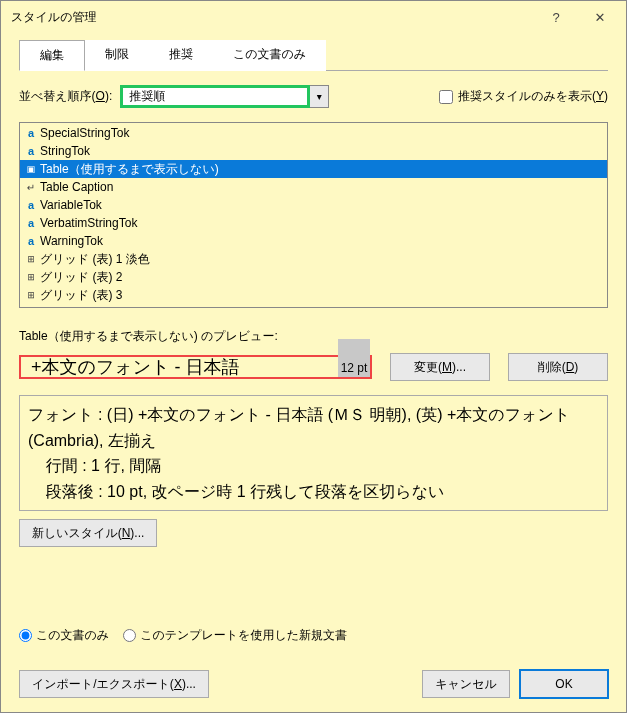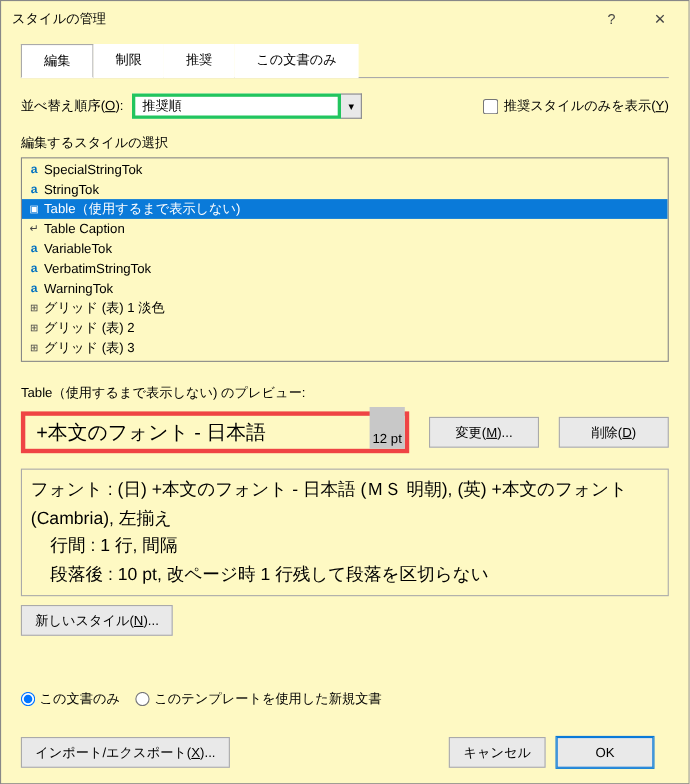--- a/index.html
+++ b/index.html
@@ -25,28 +25,28 @@
   .list-item { display: flex; align-items: center; padding: 1px 4px; height: 18px; white-space: nowrap; }
   .list-item .icon { width: 14px; display: inline-flex; justify-content: center; font-size: 10px; margin-right: 2px; color: #444; }
   .list-item .icon.a { color: #0070c0; font-weight: bold; font-size: 11px; }
   .list-item .icon.p { color: #0070c0; font-size: 9px; }
   .list-item .icon.arrow { color: #444; font-size: 10px; }
   .list-item .icon.box { color: #444; font-size: 9px; }
   .list-item.sel { background: #0a7ad9; color: #fff; }
   .list-item.sel .icon { color: #fff; }
   .preview-label { font-size: 12px; margin-bottom: 8px; }
   .preview-row { display: flex; align-items: center; gap: 18px; margin-bottom: 14px; }
-  .preview-box { flex: 1; height: 38px; border: 4px solid #ef4444; position: relative; display: flex; align-items: center; padding-left: 10px; font-size: 18px; font-family: "MS Mincho", serif; }
+  .preview-box { flex: 1; height: 24px; border: 2px solid #ef4444; position: relative; display: flex; align-items: center; padding-left: 10px; font-size: 18px; font-family: "MS Mincho", serif; }
   .preview-box .pt { position: absolute; right: 0; bottom: 0; width: 32px; height: 38px; background: #c8c8c8; display: flex; align-items: flex-end; justify-content: center; font-size: 12px; padding-bottom: 2px; }
   .btn { min-width: 100px; height: 28px; border: 1px solid #aaa; background: #e9e9e9; font-size: 12px; display: inline-flex; align-items: center; justify-content: center; padding: 0 12px; cursor: pointer; }
   .desc-box { border: 1px solid #aaa; padding: 6px 8px; font-size: 16px; line-height: 1.6; margin-bottom: 8px; min-height: 76px; }
   .newstyle-row { margin-bottom: 10px; }
   .radio-row { display: flex; align-items: center; gap: 4px; font-size: 12px; padding: 14px 0 12px 0; margin-top: auto; }
   .radio-row label { display: flex; align-items: center; gap: 4px; margin-right: 10px; }
-  .footer { height: 56px; border-top: 0; display: flex; align-items: center; padding: 0 32px 0 18px; gap: 10px; }
+  .footer { height: 56px; border-top: 0; display: flex; align-items: center; padding: 0 18px 0 18px; gap: 10px; }
   .footer .spacer { flex: 1; }
   .footer .btn.ok { min-width: 88px; border: 1px solid #0a7ad9; outline: 1px solid #0a7ad9; }
   .footer .btn.cancel { min-width: 88px; }
   .und { text-decoration: underline; }
 </style>
 </head>
 <body>
 
 <div class="dialog">
   <div class="titlebar">
@@ -71,21 +71,20 @@
       <div class="select-wrap">
         <input type="text" readonly="" value="推奨順" style="">
         <div class="arrow">▾</div>
       </div>
       <div class="chk-row">
         <input type="checkbox" style="">
         <span><span>推奨スタイルのみを表示(</span><span class="und">Y</span><span>)</span></span>
       </div>
     </div>
 
-    <div class="section-label">編集するスタイルの選択</div>
     <div class="listbox">
       <div class="list-item">
           <span class="icon a">a</span>
           <span>SpecialStringTok</span>
         </div>
       <div class="list-item">
           <span class="icon a">a</span>
           <span>StringTok</span>
         </div>
       <div class="list-item sel">

